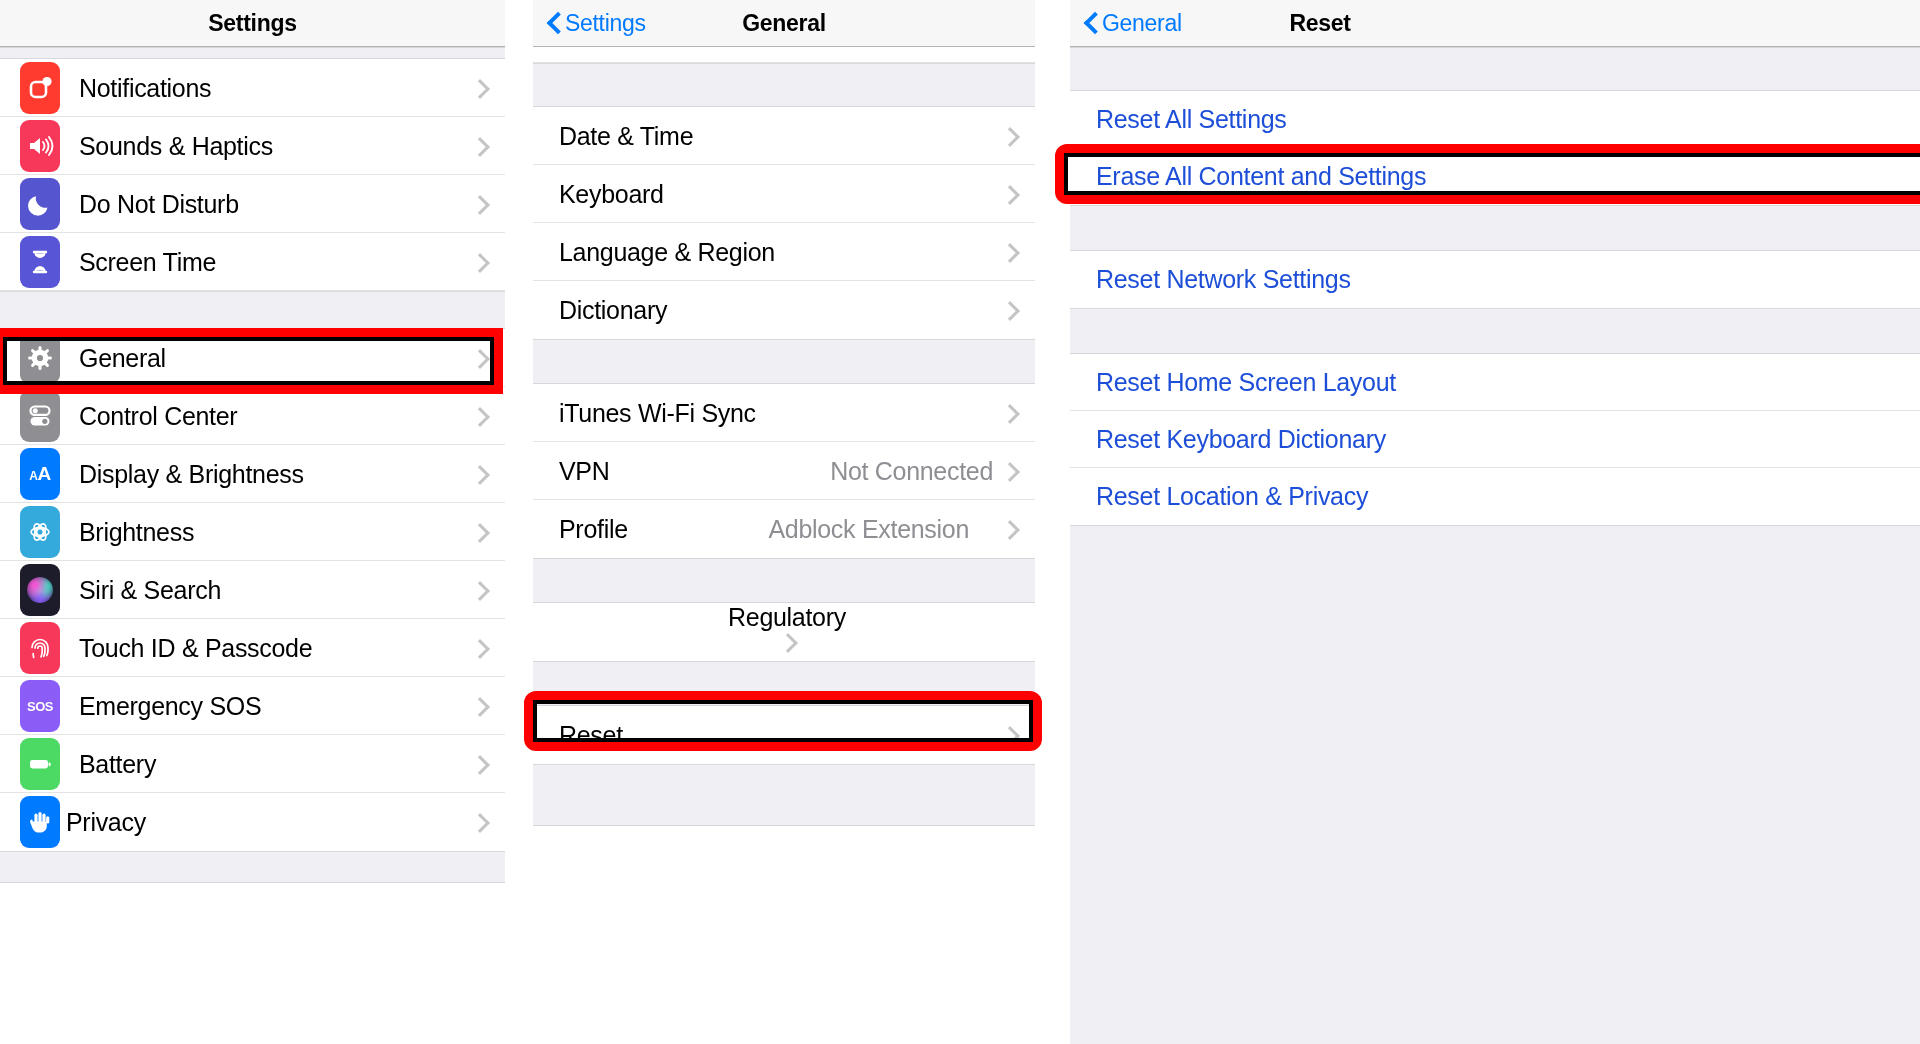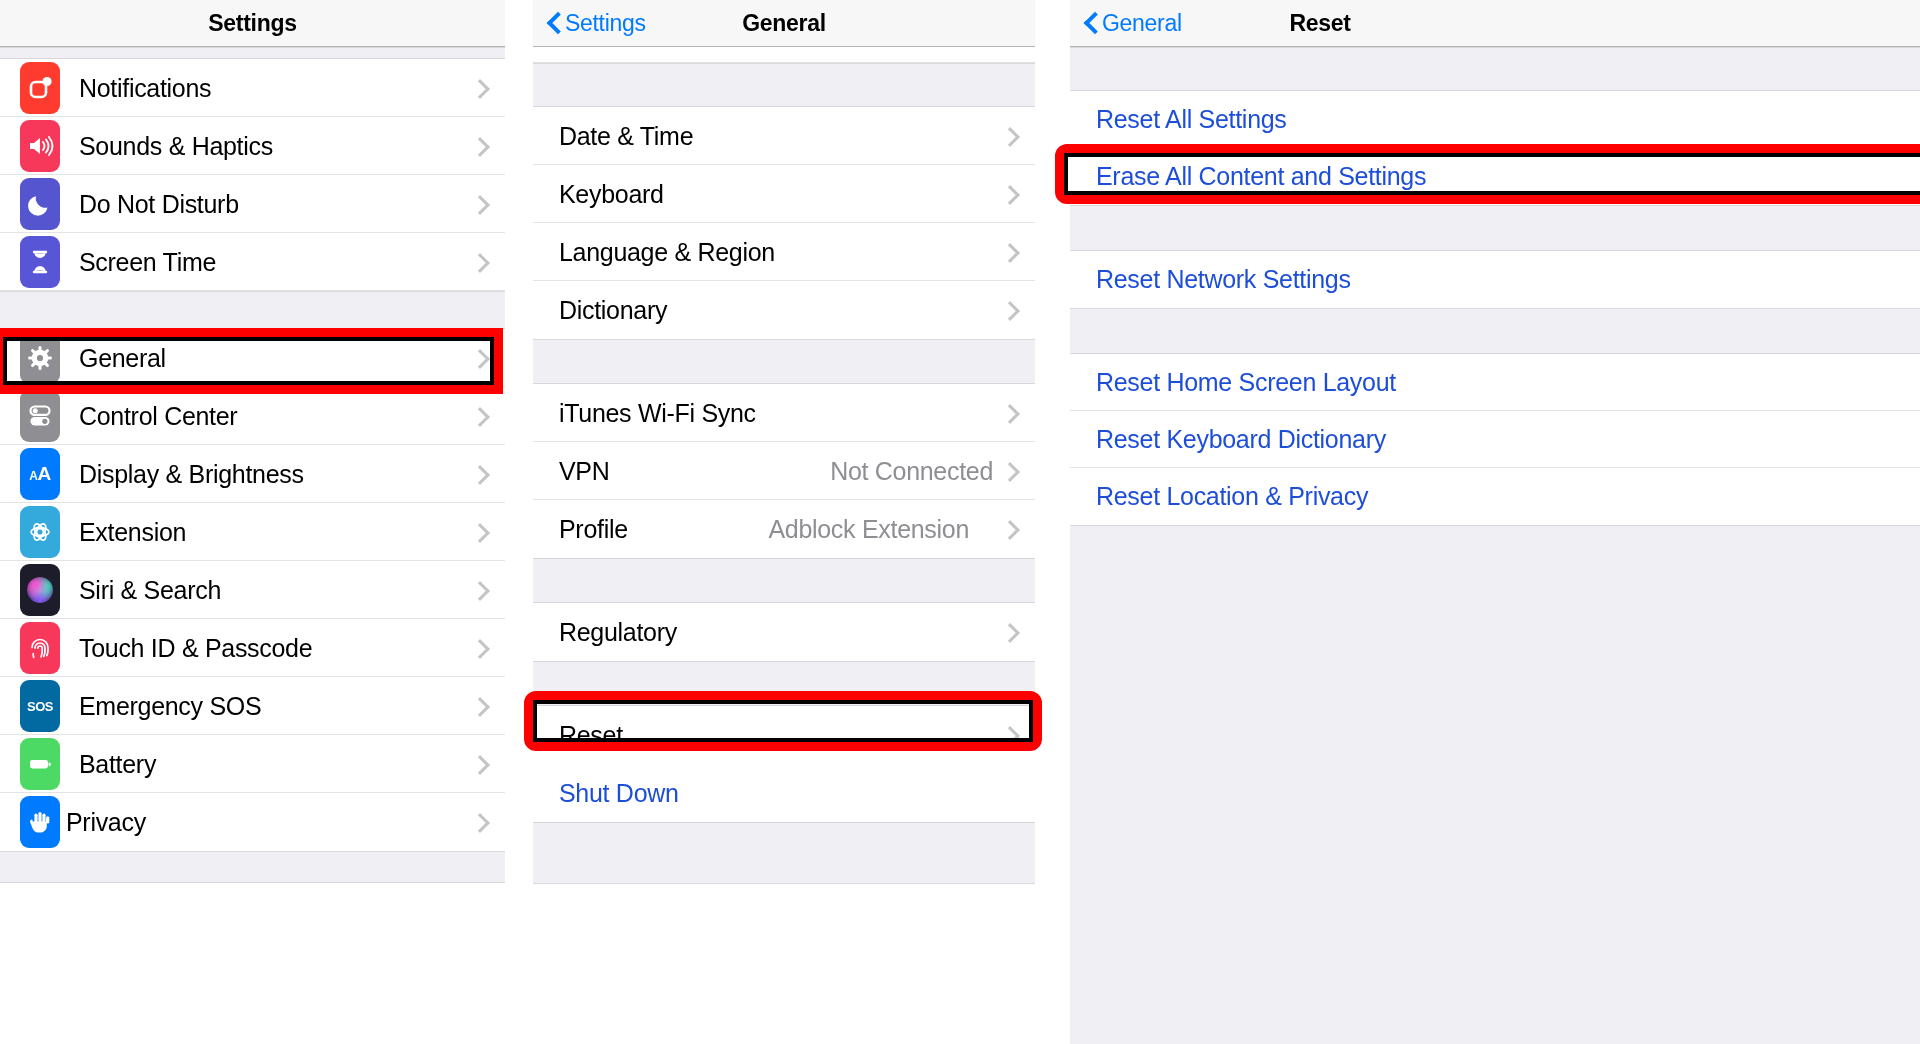--- a/index.html
+++ b/index.html
@@ -80,21 +80,21 @@
   .ic-notifications{background:#ff3b30;}
   .ic-sounds{background:#f8385a;}
   .ic-dnd{background:#5655d0;}
   .ic-screentime{background:#5856d6;}
   .ic-general{background:#8e8e93;}
   .ic-controlcenter{background:#8e8e93;}
   .ic-display{background:#007aff;}
   .ic-wallpaper{background:#34aadc;}
   .ic-siri{background:#1c1c2b;}
   .ic-touchid{background:#f8385a;}
-  .ic-sos{background:#0369a1;}
+  .ic-sos{background:#8b5cf6;}
   .ic-battery{background:#4cd964;}
   .ic-privacy{background:#007aff;}
 
   .appicon svg{display:block;}
   .sos-text{color:#fff;font-size:13px;font-weight:bold;letter-spacing:-0.5px;
             font-family:"Liberation Sans",sans-serif;}
   .aa-text{color:#fff;font-weight:bold;letter-spacing:-0.5px;
            font-family:"Liberation Sans",sans-serif;}
   .aa-text .s{font-size:12px;}
   .aa-text .b{font-size:19px;}
@@ -225,21 +225,21 @@
           <span class="appicon ic-wallpaper">
             <svg width="28" height="28" viewBox="0 0 28 28">
               <g fill="none" stroke="#ffffff" stroke-width="1.7">
                 <circle cx="14" cy="14" r="3.4"></circle>
                 <ellipse cx="14" cy="14" rx="9" ry="4.3"></ellipse>
                 <ellipse cx="14" cy="14" rx="9" ry="4.3" transform="rotate(60 14 14)"></ellipse>
                 <ellipse cx="14" cy="14" rx="9" ry="4.3" transform="rotate(120 14 14)"></ellipse>
               </g>
             </svg>
           </span>
-          <span class="row-label" style="margin-left:19px;">Extension</span>
+          <span class="row-label" style="margin-left:19px;">Brightness</span>
           <span class="chev" style="margin-left: auto;"></span>
           <span class="sep"></span>
         </div>
         <div class="row" style="height:58px;padding:0 20px 0 20px;">
           <span class="appicon ic-siri">
             <span class="siri-orb"></span>
           </span>
           <span class="row-label" style="margin-left:19px;">Siri &amp; Search</span>
           <span class="chev" style="margin-left: auto;"></span>
           <span class="sep"></span>
@@ -345,33 +345,30 @@
           <span class="row-value">Not Connected</span>
           <span class="chev"></span>
           <span class="sep"></span>
         </div>
         <div class="row nosep" style="height:58px;padding:0 20px 0 26px;gap:24px;">
           <span class="row-label">Profile</span>
           <span class="row-value">Adblock Extension</span>
           <span class="chev"></span>
         </div>
         <div class="gap" style="height:43px;"></div>
-        <div class="row nosep" style="height:58px;padding:0 20px 0 26px;">
+        <div class="row nosep" style="height:58px;padding:0 20px 0 26px;flex-direction:column;">
           <span class="row-label">Regulatory</span>
           <span style="margin-left:auto"></span>
           <span class="chev"></span>
         </div>
         <div class="gap" style="height:43px;"></div>
         <div class="row nosep" style="height:58px;padding:0 20px 0 26px;">
           <span class="row-label">Reset</span>
           <span style="margin-left:auto"></span>
           <span class="chev"></span>
-        </div>
-        <div class="row nosep" style="height:58px;padding:0 20px 0 26px;">
-          <span class="row-label link">Shut Down</span>
         </div>
         <div class="gap" style="height:60px;"></div>
       </div>
   </div>
 
   <div class="panel" id="rightPanel" style="left:1070px;width:850px;">
     <div class="navbar">
       <div class="nav-back">
         <span class="chev-back"></span>
         <span>General</span>

